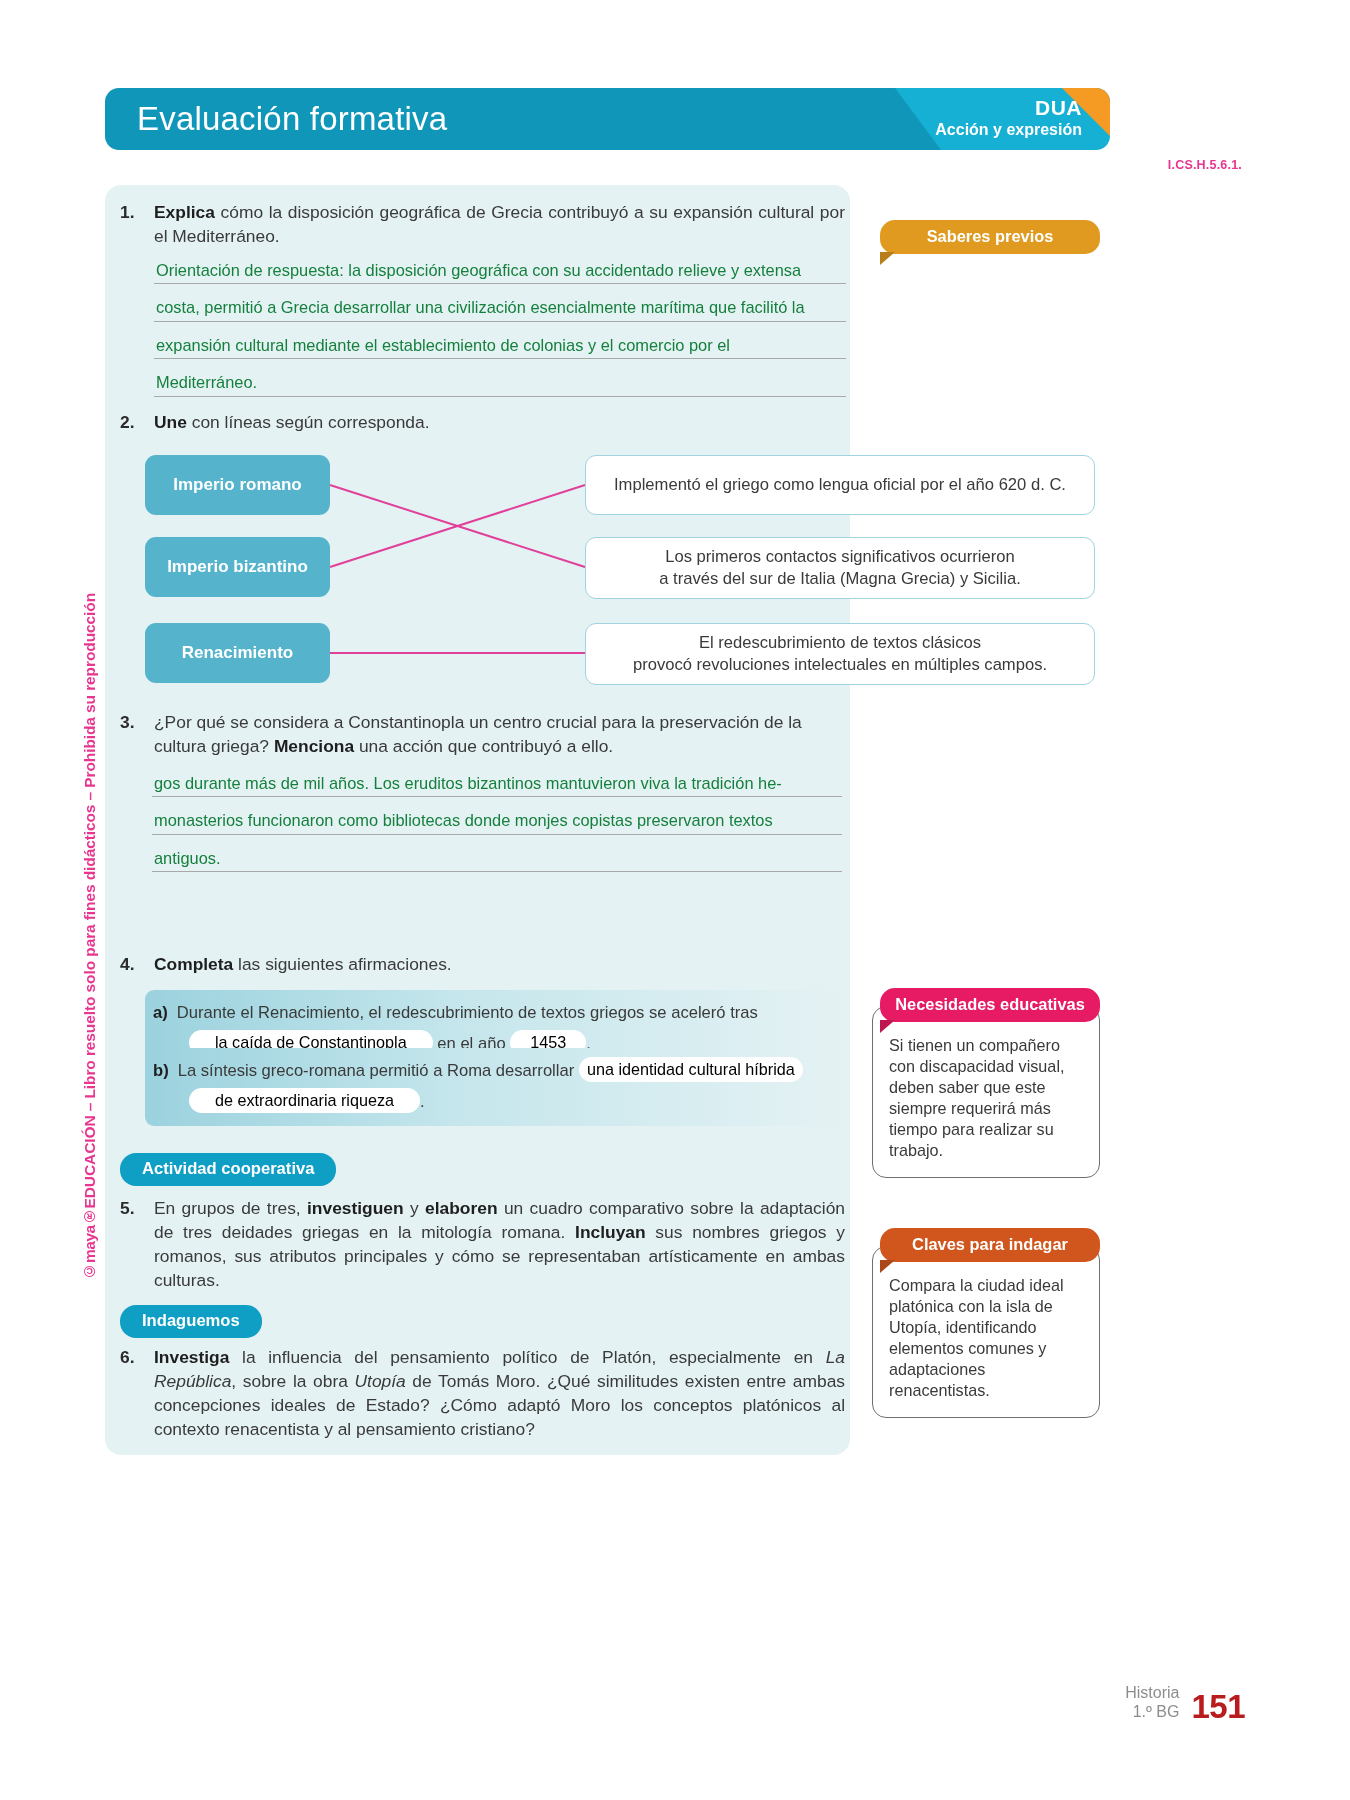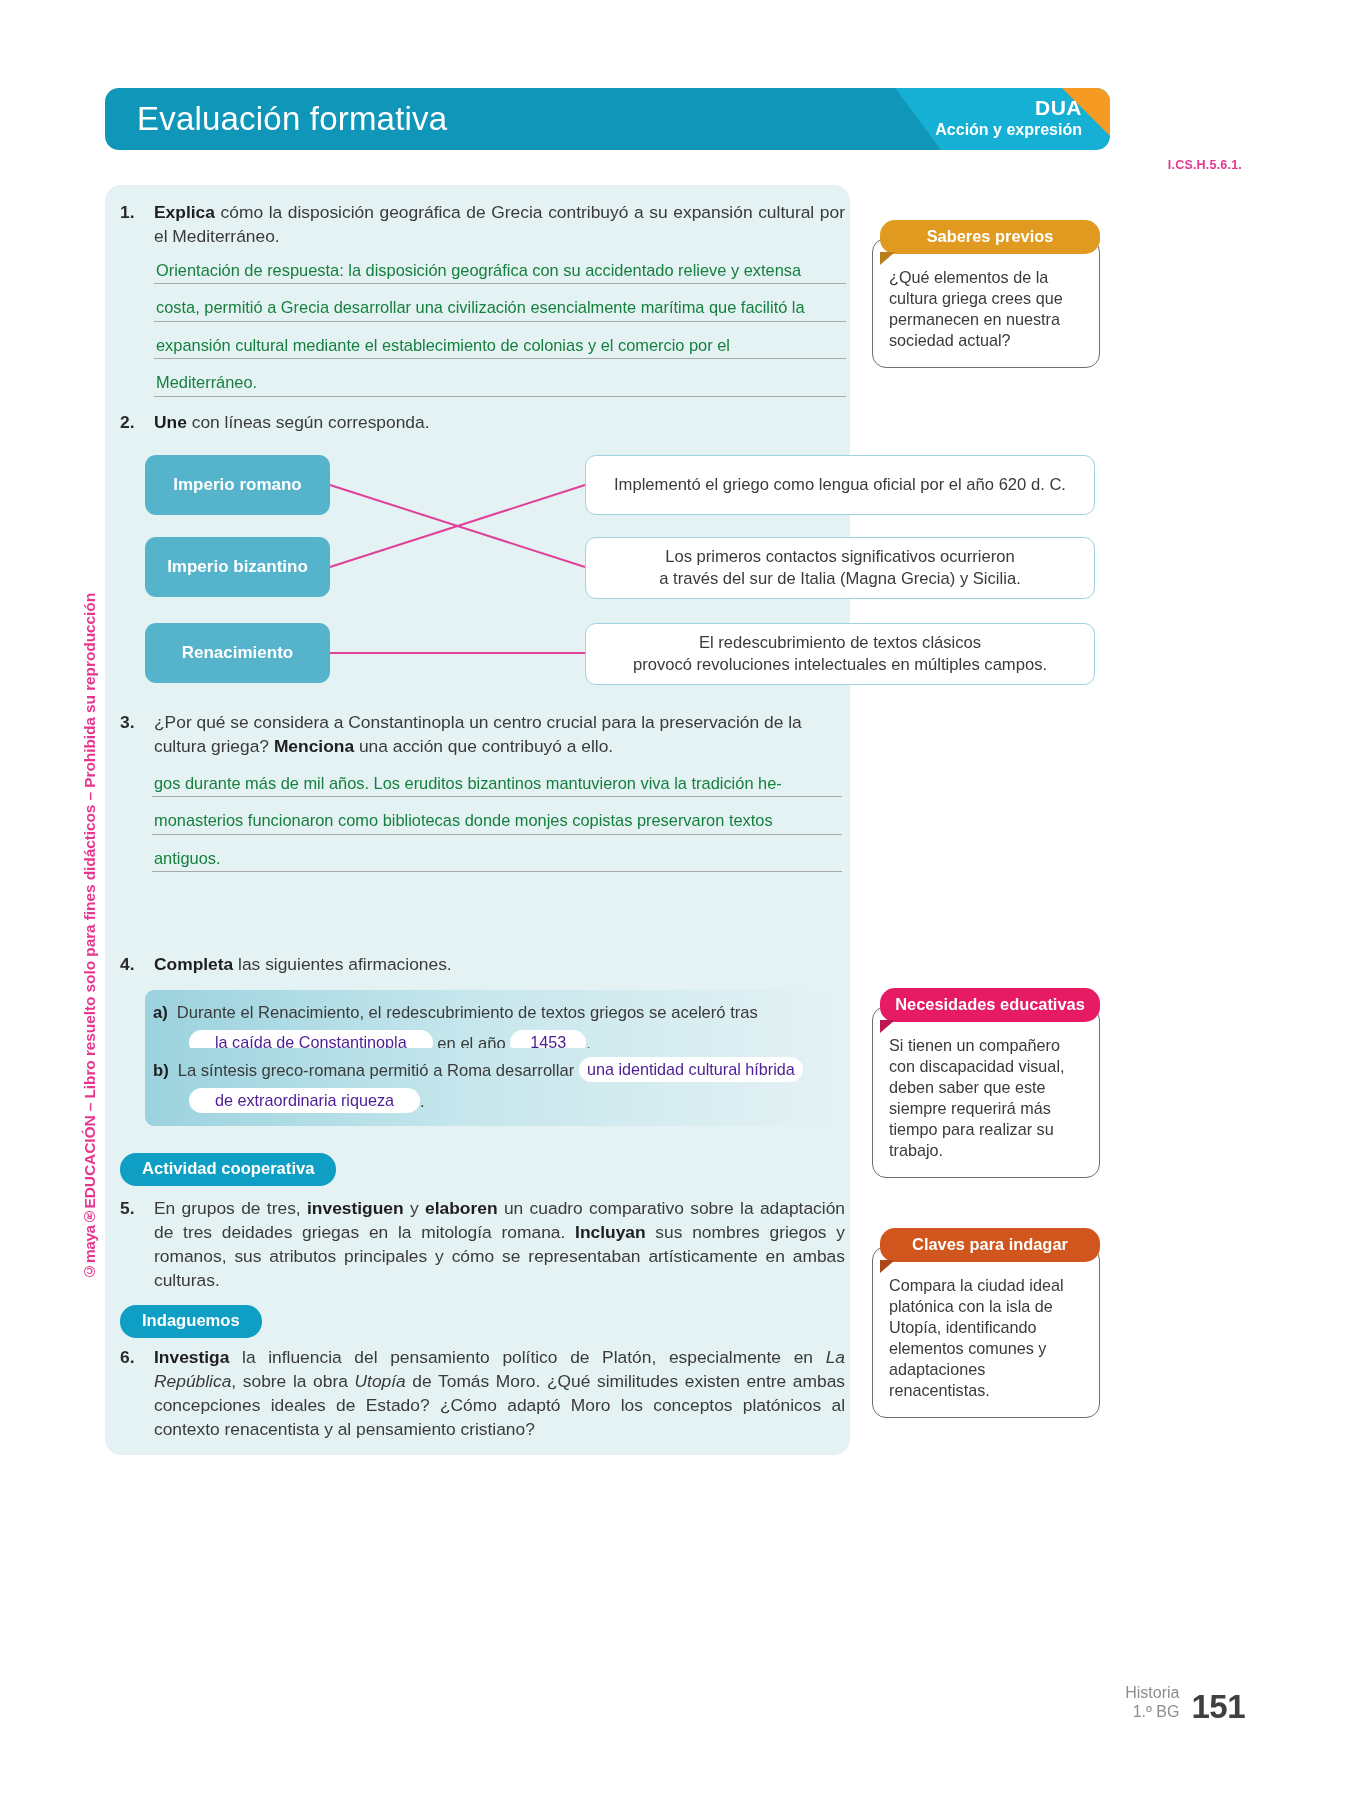--- a/index.html
+++ b/index.html
@@ -188,21 +188,21 @@
     padding: 8px 10px 9px 8px;
     color: #3a3a3a;
     font-size: 16.6px;
     line-height: 1.85;
   }
   .fill-row .letter { font-weight: bold; color: #1e1e1e; margin-right: 9px; }
   .pill {
     display: inline-block;
     background: #ffffff;
     border-radius: 13px;
-    color: #4c1d95;
+    color: #000000;
     padding: 2px 26px 3px 26px;
     font-size: 16.2px;
     line-height: 1.25;
     vertical-align: 1px;
   }
   .pill.sm { padding: 2px 20px 3px 20px; }
   .pill.tight { padding: 2px 8px 3px 8px; }
 
   
   .chip {
@@ -258,21 +258,21 @@
     align-items: flex-end;
     gap: 12px;
   }
   .footer-label {
     text-align: right;
     color: #8d8d8d;
     font-size: 16px;
     line-height: 1.18;
   }
   .footer-page {
-    color: #404040;
+    color: #b91c1c;
     font-size: 33px;
     font-weight: bold;
     letter-spacing: -0.5px;
     line-height: 0.92;
   }
 </style>
 </head>
 <body>
 
 <div class="spine">
@@ -378,21 +378,20 @@
 
 <div class="q" style="left:120px; top:1345px; width:725px;">
   <span class="qnum">6.</span>
   <div class="qbody">
     <b class="sb">Investiga</b><span> la influencia del pensamiento político de Platón, especialmente en </span><i class="it">La República</i><span>, sobre la obra </span><i class="it">Utopía</i><span> de Tomás Moro. ¿Qué similitudes existen entre ambas concepciones ideales de Estado? ¿Cómo adaptó Moro los conceptos platónicos al contexto renacentista y al pensamiento cristiano?</span>
   </div>
 </div>
 
 <div class="callout" style="top:208px;margin-top:12px;">
   <div class="callout-head" style="background:#e09a20;">Saberes previos</div>
-  <div class="callout-body">¿Qué elementos de la cultura griega crees que permanecen en nuestra sociedad actual?</div>
 </div>
 
 <div class="callout" style="top:988px;">
   <div class="callout-head" style="background:#e61b63;">Necesidades educativas</div>
   <div class="callout-body">Si tienen un compañero con discapacidad visual, deben saber que este siempre requerirá más tiempo para realizar su trabajo.</div>
 </div>
 
 <div class="callout" style="top:1228px;">
   <div class="callout-head" style="background:#d0561d;">Claves para indagar</div>
   <div class="callout-body">Compara la ciudad ideal platónica con la isla de Utopía, identificando elementos comunes y adaptaciones renacentistas.</div>

